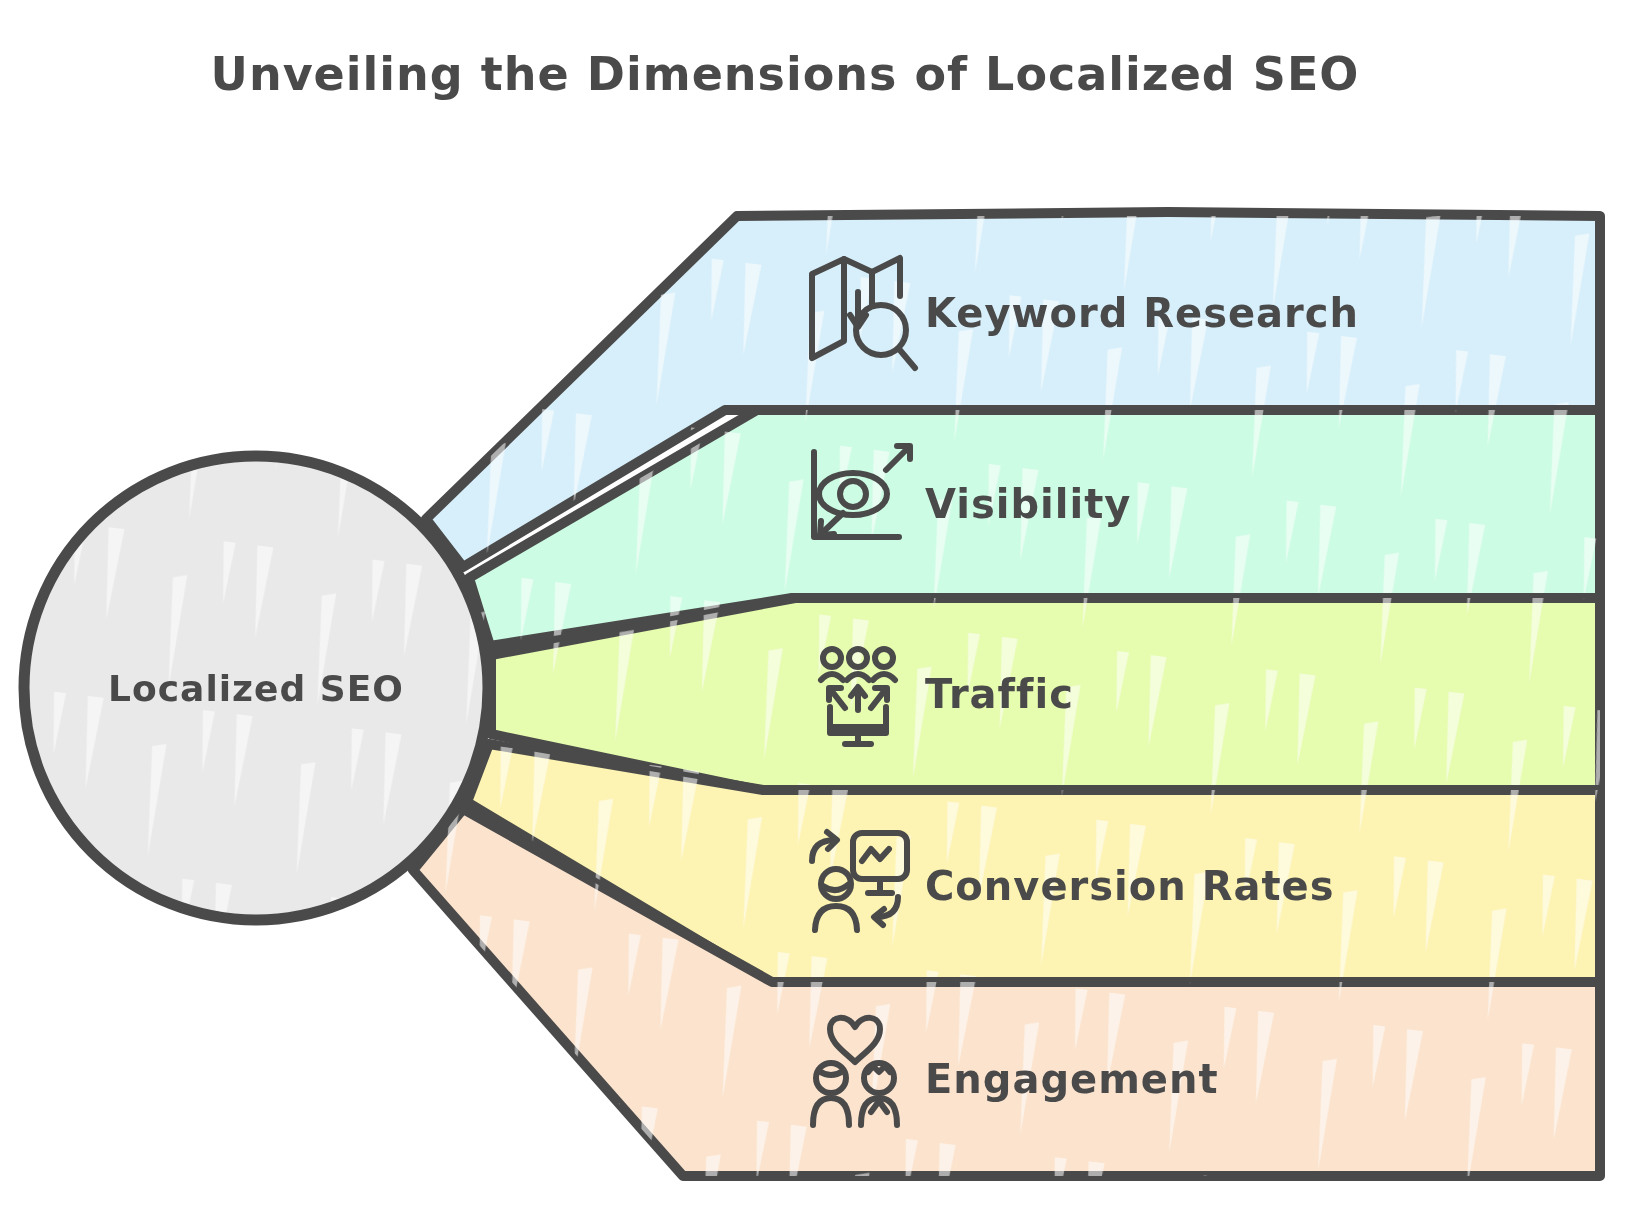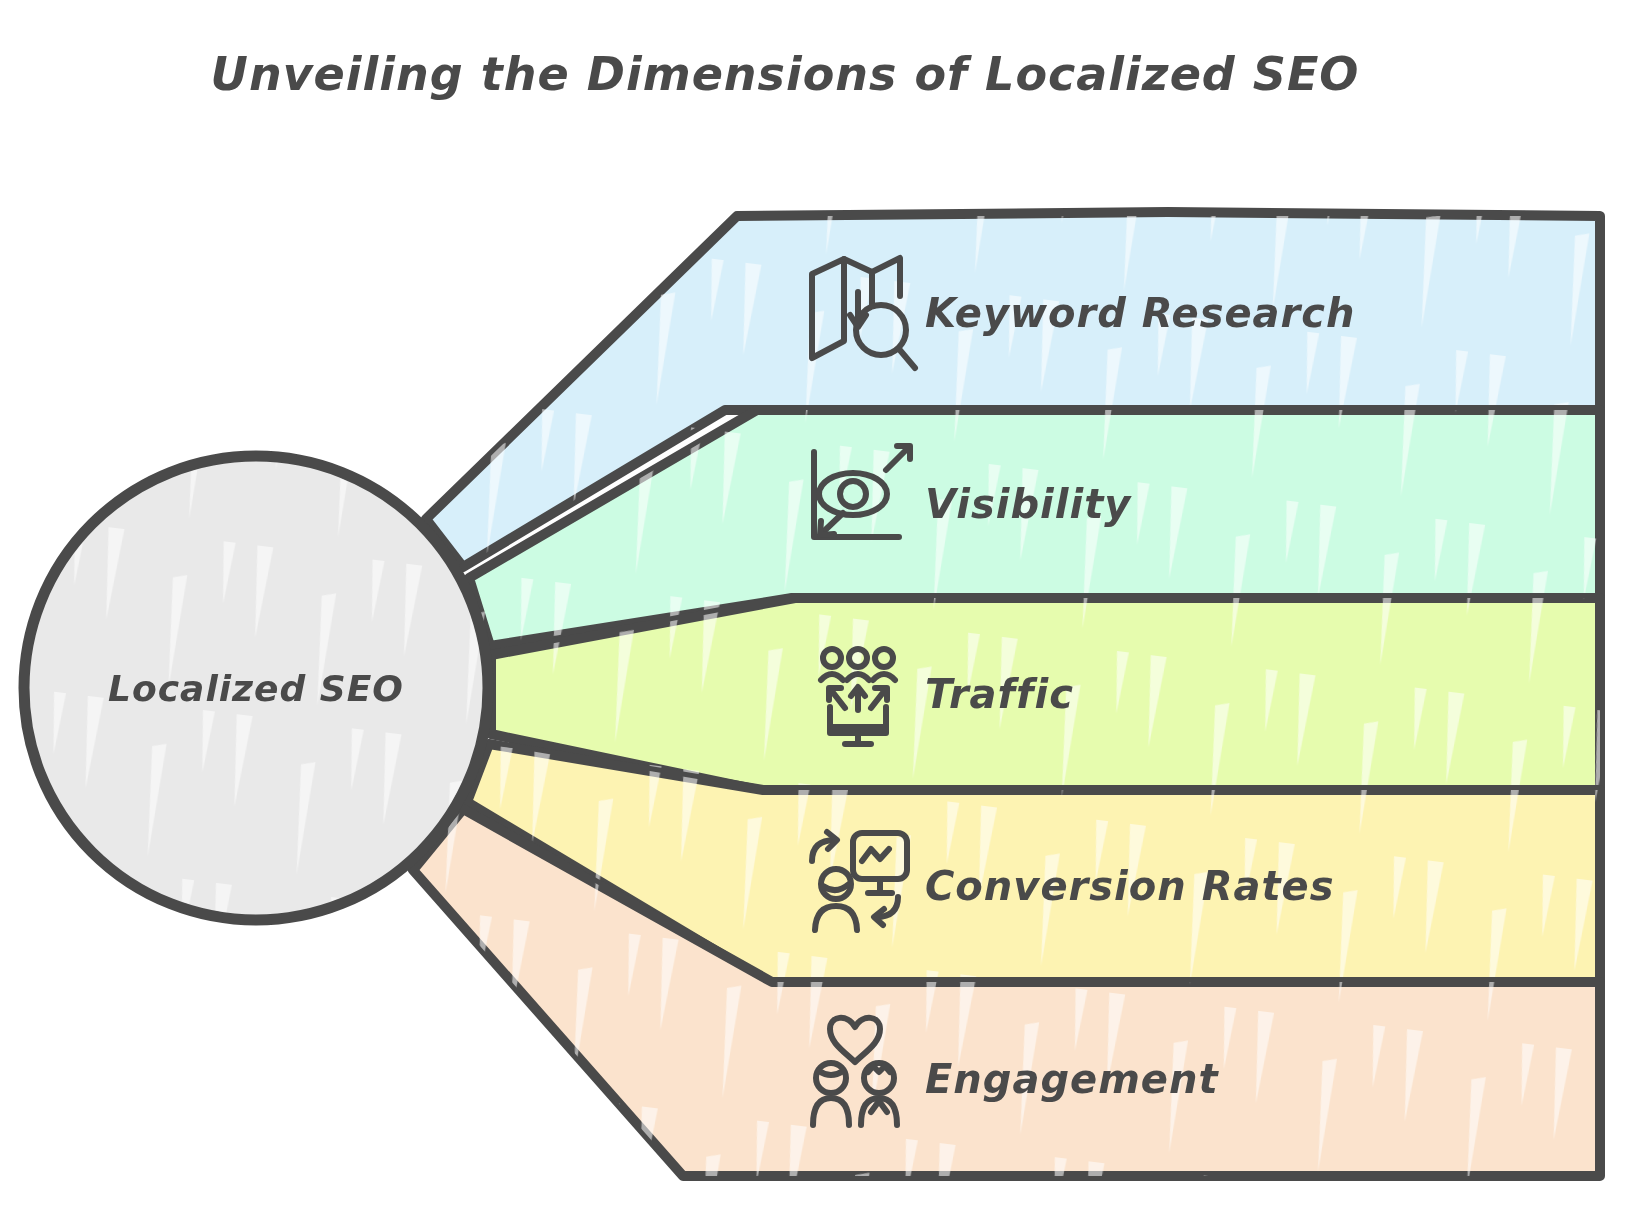--- a/index.html
+++ b/index.html
@@ -2,21 +2,20 @@
 <html><head>
 <meta charset="utf-8">
 <style>
   html,body{margin:0;padding:0;background:#ffffff;}
   .stage{
     position:relative;
     width:1630px;height:1210px;
     background:#ffffff;
     font-family:"DejaVu Sans","Liberation Sans",sans-serif;
     overflow:hidden;
-    font-style:italic;
   }
   svg{display:block;width:1630px;height:1210px;}
   .title-text{
     font-family:"DejaVu Sans","Liberation Sans",sans-serif;
     font-size:46px;font-weight:bold;letter-spacing:1px;
   }
   .band-shape{stroke-width:10;stroke-linejoin:round;stroke-linecap:round;}
   .band-texture{opacity:.55;pointer-events:none;}
   .band-label{
     font-family:"DejaVu Sans","Liberation Sans",sans-serif;

